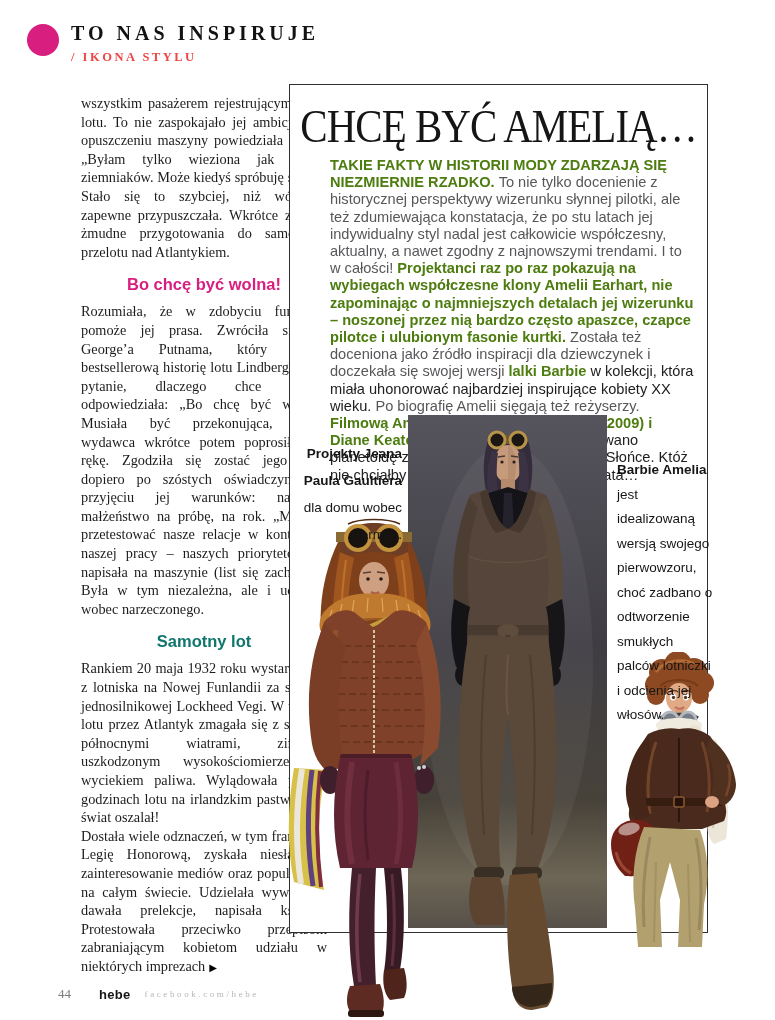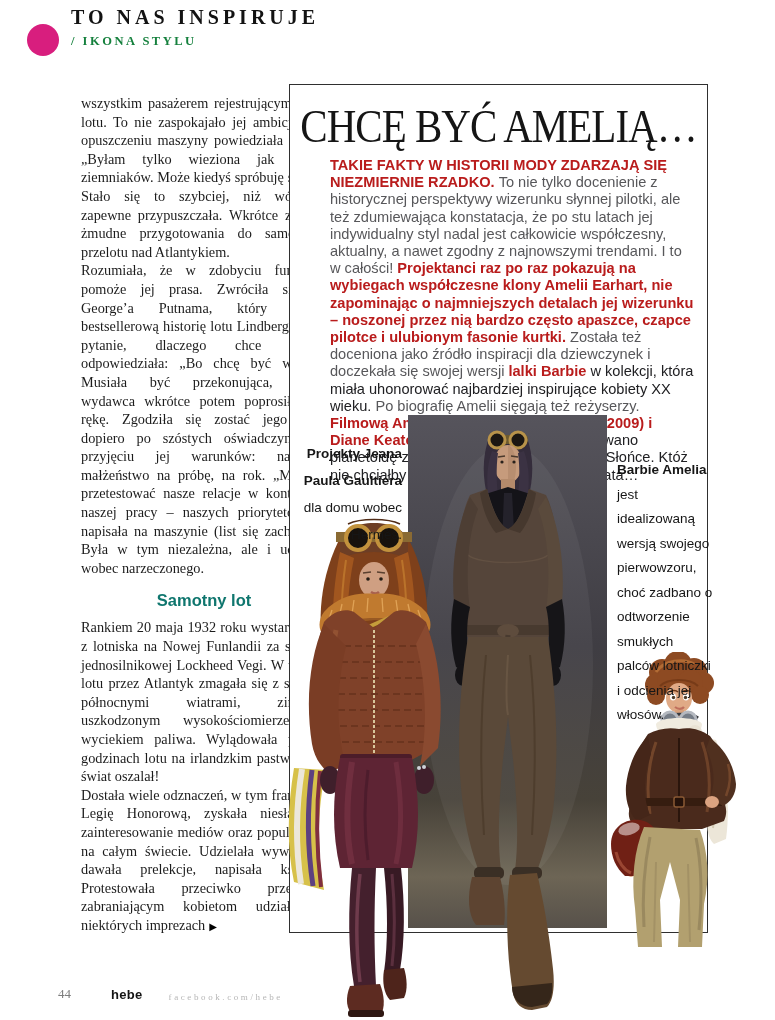--- a/index.html
+++ b/index.html
@@ -1,77 +1,78 @@
 <!DOCTYPE html>
 <html lang="pl"><head>
 <meta charset="utf-8">
 <style>
   html,body{margin:0;padding:0;background:#ffffff;}
   .page{position:relative;width:775px;height:1020px;background:#fff;overflow:hidden;
         font-family:"Liberation Sans","DejaVu Sans",sans-serif;}
 
   
   .brand-dot{position:absolute;left:27px;top:24px;width:32px;height:32px;border-radius:50%;}
-  .hdr{position:absolute;left:71px;top:6px;}
+  .hdr{position:absolute;left:71px;top:22px;}
   .hdr-section{font-family:"Liberation Serif","DejaVu Serif",serif;font-weight:bold;
                font-size:20px;letter-spacing:4px;color:#121212;}
   .hdr-sub{font-family:"Liberation Serif","DejaVu Serif",serif;font-size:12.5px;
            letter-spacing:2.5px;margin-top:5px;font-weight:bold;}
 
   
   .left-col{position:absolute;left:35px;top:94px;width:246px;color:#1c1c1c;margin-left:46px;}
   .left-col p{margin:0;font-family:"Liberation Serif","DejaVu Serif",serif;
               font-size:14.3px;line-height:18.6px;text-align:justify;}
   .left-col h3{margin:13px 0 8px 0;font-size:16.5px;line-height:20px;text-align:center;
                font-weight:bold;font-family:"Liberation Sans","DejaVu Sans",sans-serif;}
   .more-arrow{font-family:"DejaVu Sans",sans-serif;font-size:10px;color:#000;margin-left:4px;}
 
   
   .article-box{position:absolute;left:289px;top:84px;width:419px;height:849px;
                border:1.5px solid #2f2f2f;box-sizing:border-box;background:#fff;z-index:1;}
   .article-title{margin:16px 4px 6px 4px;text-align:center;font-family:"Liberation Serif","DejaVu Serif",serif;
                  font-weight:500;font-size:41px;line-height:46px;letter-spacing:-1px;color:#151515;
                  transform:scaleY(1.12);transform-origin:top center;}
   .intro{margin:10px 12px 0 40px;font-size:14.6px;line-height:17.2px;color:#57575a;text-align:left;}
-  .intro .sb{font-weight:bold;color:#b91c1c;}
+  .intro .sb{font-weight:bold;color:#4d7c0f;}
   .intro .sk{color:#202023;}
   .intro .sg{color:#57575a;margin-top:48px;}
 
   
   .caption{position:absolute;font-size:13.5px;color:#161616;z-index:6;}
   .cap-bold{font-weight:bold;}
   .cap-gaultier{left:302px;top:440px;width:100px;text-align:right;line-height:27px;}
   .cap-barbie{left:617px;top:458px;width:96px;text-align:left;line-height:24.5px;}
 
   
   .photo{position:absolute;}
   .photo-runway{left:408px;top:415px;width:199px;height:600px;z-index:3;}
   .photo-model{left:288px;top:500px;width:175px;height:520px;z-index:4;}
   .photo-barbie{left:598px;top:652px;width:165px;height:295px;z-index:4;}
 
   
-  .footer{position:absolute;left:58px;top:986px;display:flex;align-items:flex-end;z-index:2;gap:12px;}
+  .footer{position:absolute;left:58px;top:986px;display:flex;align-items:center;z-index:2;}
   .page-number{font-family:"Liberation Serif","DejaVu Serif",serif;font-size:13px;color:#7d7d7d;}
   .footer-brand{font-size:13px;font-weight:bold;color:#141414;margin-left:28px;letter-spacing:0.3px;}
   .footer-url{font-family:"Liberation Serif","DejaVu Serif",serif;font-size:9px;color:#b6b6b6;
               letter-spacing:2.6px;margin-left:14px;}
 </style>
 </head>
 <body>
 
 <div class="page">
 
   <span class="brand-dot" style="background: rgb(216, 30, 126);"></span>
   <div class="hdr">
     <div class="hdr-section">TO NAS INSPIRUJE</div>
-    <div class="hdr-sub accent" style="color: #15803d;">/ IKONA STYLU</div>
+    <div class="hdr-sub accent" style="color: #ef4444;">/ IKONA STYLU</div>
   </div>
 
   <div class="left-col">
     <p>wszystkim pasażerem rejestrującym zapis lotu. To nie zaspokajało jej ambicji i po opuszczeniu maszyny powiedziała prasie: „Byłam tylko wieziona jak worek ziemniaków. Może kiedyś spróbuję sama”. Stało się to szybciej, niż wówczas zapewne przypuszczała. Wkrótce zaczęła żmudne przygotowania do samotnego przelotu nad Atlantykiem.</p>
+    <h3 class="accent" style="color: rgb(216, 30, 126);">Bo chcę być wolna!</h3>
     <p>Rozumiała, że w zdobyciu funduszy pomoże jej prasa. Zwróciła się do George’a Putnama, który wydał bestsellerową historię lotu Lindbergha. Na pytanie, dlaczego chce lecieć, odpowiedziała: „Bo chcę być wolna”. Musiała być przekonująca, skoro wydawca wkrótce potem poprosił ją o rękę. Zgodziła się zostać jego żoną dopiero po szóstych oświadczynach i przyjęciu jej warunków: najpierw małżeństwo na próbę, na rok. „Musimy przetestować nasze relacje w kontekście naszej pracy – naszych priorytetów” – napisała na maszynie (list się zachował). Była w tym niezależna, ale i uczciwa wobec narzeczonego.</p>
     <h3 class="accent" style="color: #0f766e;">Samotny lot</h3>
     <p>Rankiem 20 maja 1932 roku wystartowała z lotniska na Nowej Funlandii za sterami jednosilnikowej Lockheed Vegi. W trakcie lotu przez Atlantyk zmagała się z silnymi północnymi wiatrami, zimnem, uszkodzonym wysokościomierzem i wyciekiem paliwa. Wylądowała po 15 godzinach lotu na irlandzkim pastwisku. I świat oszalał!</p>
     <p>
       <span>Dostała wiele odznaczeń, w tym francuską Legię Honorową, zyskała niesłabnące zainteresowanie mediów oraz popularność na całym świecie. Udzielała wywiadów, dawała prelekcje, napisała książkę. Protestowała przeciwko przepisom zabraniającym kobietom udziału w niektórych imprezach</span><span class="more-arrow">▶</span>
     </p>
   </div>
 
   <section class="article-box">
     <h1 class="article-title">CHCĘ BYĆ AMELIĄ…</h1>

